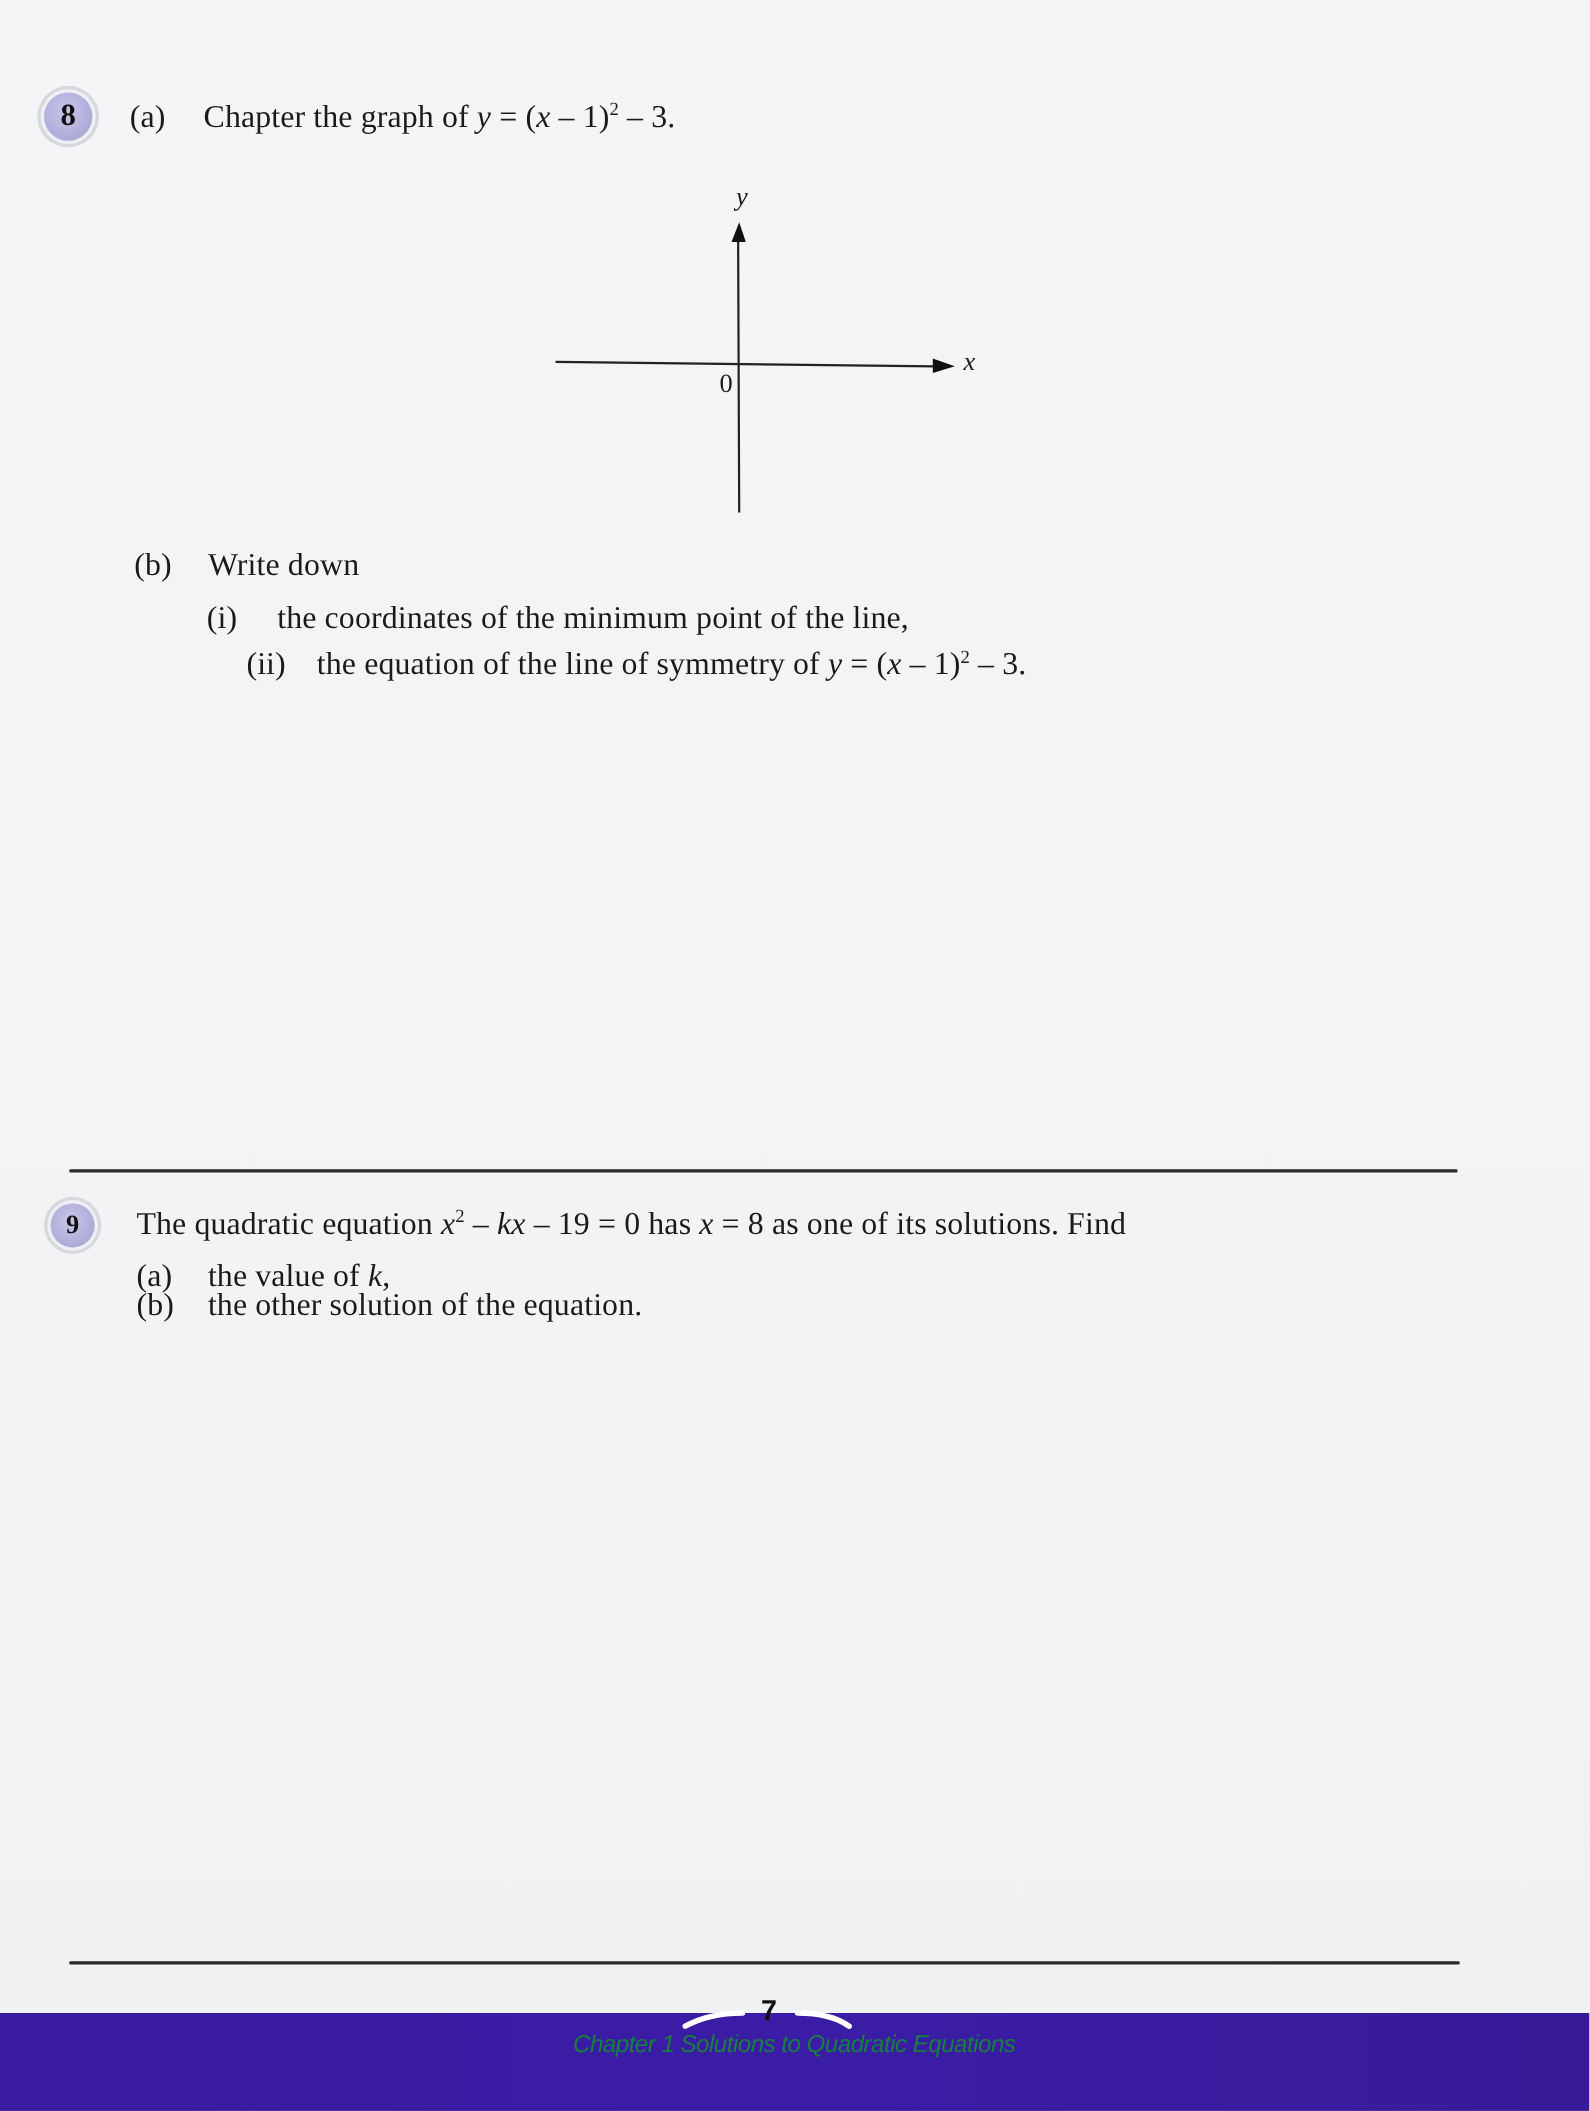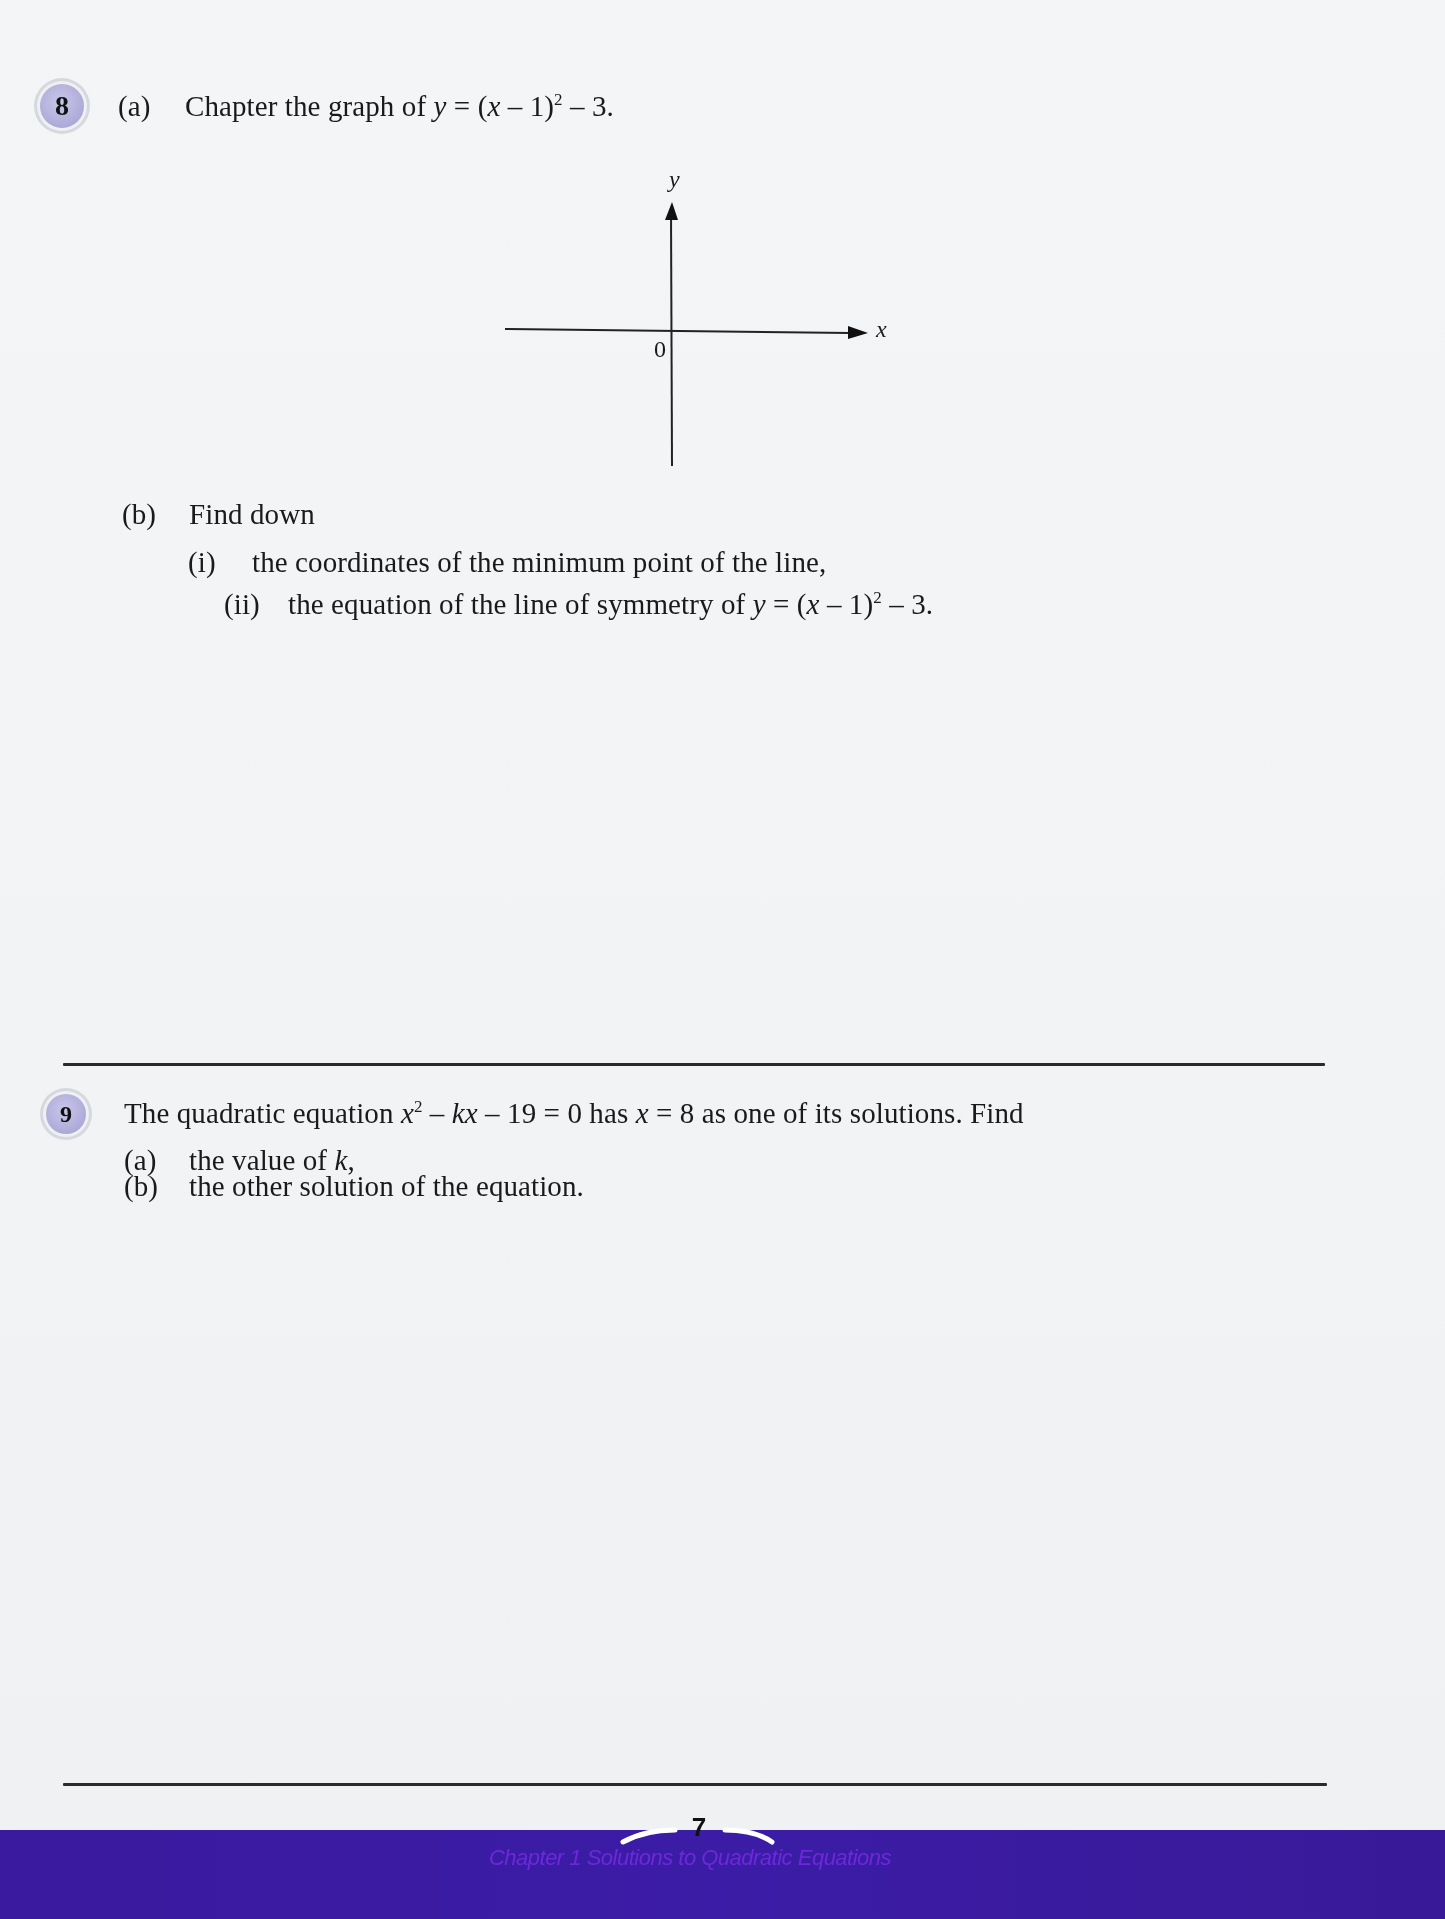--- a/index.html
+++ b/index.html
@@ -33,23 +33,23 @@
   .origin-label { position: absolute; font-size: 24px; }
   .footer-band {
     position: absolute; left: 0; top: 1830px; width: 1445px; height: 89px;
     background: linear-gradient(90deg, #3a1a9e 0%, #3b1ca6 50%, #381a98 100%);
   }
   .page-number {
     position: absolute; left: 684px; top: 1812px; width: 30px; text-align: center;
     font-family: "Liberation Sans", sans-serif; font-weight: bold; font-size: 26px; color: #111;
   }
   .footer-title {
-    position: absolute; left: 440px; top: 1845px; width: 500px; text-align: center;
+    position: absolute; left: 472px; top: 1845px; width: 500px; text-align: center;
     font-family: "Liberation Sans", sans-serif; font-style: italic; font-size: 22px;
-    color: #6d28d9; letter-spacing: -0.5px;
+    color: #15803d; letter-spacing: -0.5px;
   }
   .arc { position: absolute; }
 </style>
 </head>
 <body>
 
 <div class="page-shade"></div>
 
 <div class="q-badge q8-badge">
   <span>8</span>
@@ -65,21 +65,21 @@
     <polygon points="348,156 368,163 348,169" fill="#111"></polygon>
     <line x1="171" y1="42" x2="172" y2="296" stroke="#222" stroke-width="2"></line>
     <polygon points="165,50 172,32 178,50" fill="#111"></polygon>
   </svg>
   <span class="axis-label" style="left:169px; top:-4px;">y</span>
   <span class="axis-label" style="left:376px; top:146px;">x</span>
   <span class="origin-label" style="left:154px; top:166px;">0</span>
 </div>
 
 <div class="line" style="left:122px; top:498px;">
-  <span class="lbl" style="width:67px;">(b)</span><span>Find down</span>
+  <span class="lbl" style="width:67px;">(b)</span><span>Write down</span>
 </div>
 
 <div class="line" style="left:188px; top:546px;">
   <span class="lbl" style="width:64px;">(i)</span><span>the coordinates of the minimum point of the line,</span>
 </div>
 
 <div class="line" style="left:188px; top:588px;">
   <span class="lbl" style="width:64px;margin-left:36px;">(ii)</span><span>the equation of the line of symmetry of </span><span class="it">y</span><span> = (</span><span class="it">x</span><span> – 1)</span><sup>2</sup><span> – 3.</span>
 </div>
 

